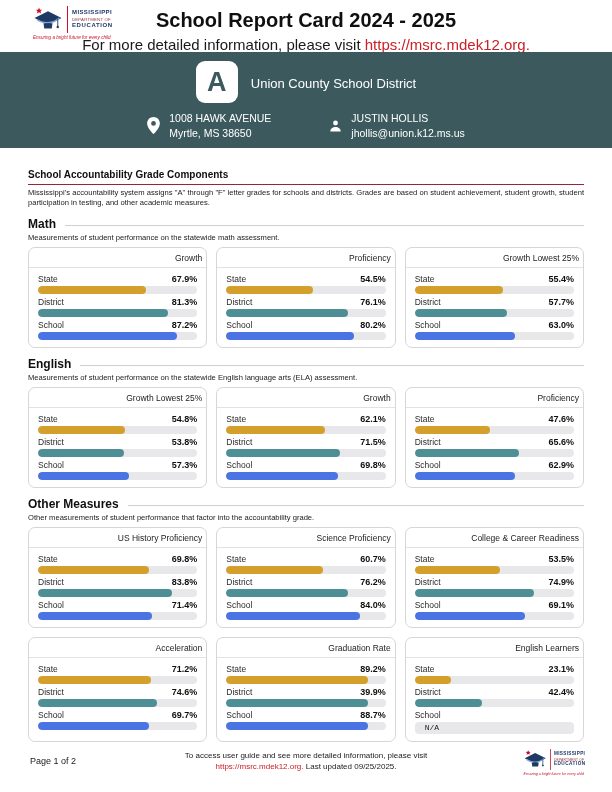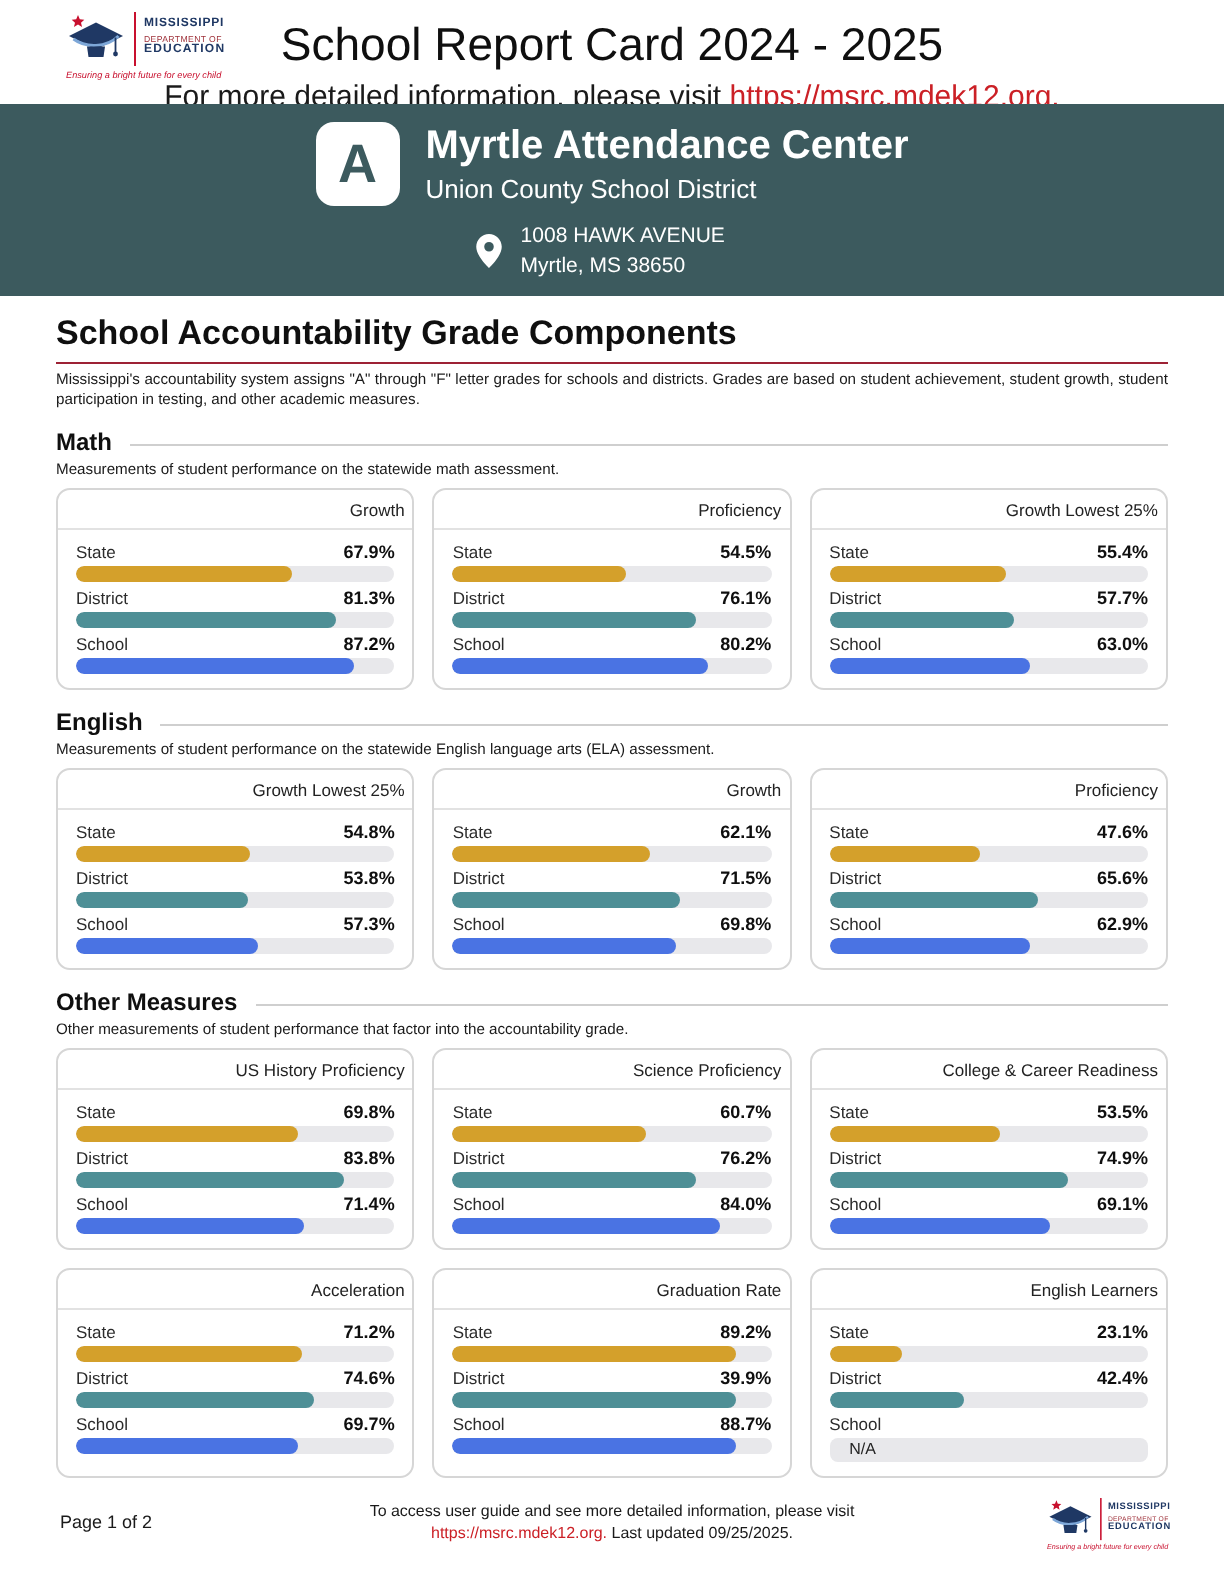--- a/index.html
+++ b/index.html
@@ -12,54 +12,54 @@
   .logo{display:flex;flex-direction:column;}
   .logo-header{position:absolute;left:33px;top:6px;}
   .logo-main{display:flex;align-items:center;gap:4px;}
   .logo-sep{width:1px;align-self:stretch;background:#c8102e;}
   .logo-text{display:flex;flex-direction:column;line-height:1.25;}
   .logo-l1{font-size:6px;font-weight:bold;color:#1f3864;letter-spacing:.4px;}
   .logo-l2{font-size:4.3px;color:#9e3039;letter-spacing:.2px;}
   .logo-l3{font-size:6px;font-weight:bold;color:#1f3864;letter-spacing:.6px;}
   .logo-tagline{font-size:4.6px;color:#c8102e;font-style:italic;margin-top:2px;white-space:nowrap;}
   .header-center{text-align:center;padding-top:9px;}
-  .title{font-size:23px;font-weight:normal;color:#0f0f0f;}
+  .title{font-size:20px;font-weight:bold;color:#0f0f0f;}
   .subtitle{font-size:15px;margin-top:4px;color:#1a1a1a;}
   .red-link{color:#cb2026;text-decoration:none;}
   
   .banner{position:absolute;top:52px;left:0;right:0;height:96px;background:#3c5a5e;color:#fff;}
   .banner-inner{display:flex;flex-direction:column;align-items:center;padding-top:9px;gap:8px;}
   .banner-top{display:flex;align-items:center;gap:13px;}
   .grade-badge{width:42px;height:42px;background:#fff;border-radius:9px;color:#3c5a5e;
     font-size:27px;font-weight:bold;display:flex;align-items:center;justify-content:center;}
   .school-name{font-size:20px;font-weight:bold;line-height:1.05;}
   .district-name{font-size:13px;margin-top:3px;}
-  .banner-bottom{display:flex;gap:58px;flex-direction:column;}
+  .banner-bottom{display:flex;gap:58px;}
   .info-item{display:flex;gap:9px;align-items:center;}
   .info-lines{font-size:10.5px;line-height:1.4;}
   
   .content{position:absolute;top:148px;left:28px;width:556px;}
-  .acc-heading{font-size:17px;font-weight:bold;color:#0f0f0f;margin:9px 0 0;
+  .acc-heading{font-size:10px;font-weight:bold;color:#0f0f0f;margin:21px 0 0;
     padding-bottom:4px;border-bottom:1px solid #9d2235;}
   .acc-desc{font-size:7.6px;line-height:1.32;color:#1a1a1a;margin-top:3px;text-align:justify;}
   .section-title-row{display:flex;align-items:center;gap:9px;margin-top:9px;}
   .section-title{font-size:12px;font-weight:bold;color:#0f0f0f;white-space:nowrap;}
   .section-rule{flex:1;border-top:1px solid #cfcfcf;margin-top:3px;}
   .section-desc{font-size:7.6px;color:#1a1a1a;margin-top:2px;}
   .cards{display:grid;grid-template-columns:repeat(3,1fr);gap:9px;margin-top:5px;}
   .card{border:1px solid #d6d6d6;border-radius:7px;background:#fff;overflow:hidden;}
   .card-header{text-align:right;font-size:8.5px;color:#222;padding:5px 4px 4px;border-bottom:1px solid #e2e2e2;}
   .card-body{padding:3px 9px 7px;}
   .meas-row{margin-top:3px;}
   .meas-line{display:flex;justify-content:space-between;align-items:baseline;font-size:8.5px;color:#2b2b2b;}
   .meas-value{font-weight:bold;font-size:9px;color:#0f0f0f;}
   .track{height:8px;background:#e8e8eb;border-radius:4px;margin-top:2px;overflow:hidden;}
   .fill{height:100%;border-radius:4px;}
   .track.na{height:12px;}
-  .na-text{font-size:8px;color:#222;line-height:12px;padding-left:10px;display:block;}
+  .na-text{font-size:8px;color:#222;line-height:12px;padding-left:10px;display:block;font-family:Liberation Mono, monospace;}
   
   .footer{position:absolute;top:746px;left:0;right:0;height:40px;}
   .page-num{position:absolute;left:30px;top:10px;font-size:9px;color:#1a1a1a;}
   .footer-note{position:absolute;left:50%;transform:translateX(-50%);top:4px;width:310px;
     text-align:center;font-size:8px;line-height:1.4;color:#1a1a1a;}
   .logo-footer{position:absolute;right:26px;top:3px;transform:scale(.78);transform-origin:right top;}
 </style>
 </head>
 <body>
 
@@ -87,21 +87,20 @@
     <div class="title">School Report Card 2024 - 2025</div>
     <div class="subtitle"><span>For more detailed information, please visit </span><a href="#" class="red-link">https://msrc.mdek12.org.</a></div>
   </div>
 </div>
 
 <div class="banner">
   <div class="banner-inner">
     <div class="banner-top">
       <div class="grade-badge">A</div>
       <div>
-        <div class="school-name">Myrtle Attendance Center</div>
         <div class="district-name">Union County School District</div>
       </div>
     </div>
     <div class="banner-bottom">
       <div class="info-item">
         <svg width="13" height="17" viewBox="0 0 24 32">
           <path d="M12 0C5.4 0 0 5.4 0 12c0 9 12 20 12 20s12-11 12-20C24 5.4 18.6 0 12 0zm0 16.5a4.5 4.5 0 1 1 0-9 4.5 4.5 0 0 1 0 9z" fill="#fff"></path>
         </svg>
         <div class="info-lines">
           <div>1008 HAWK AVENUE</div>

